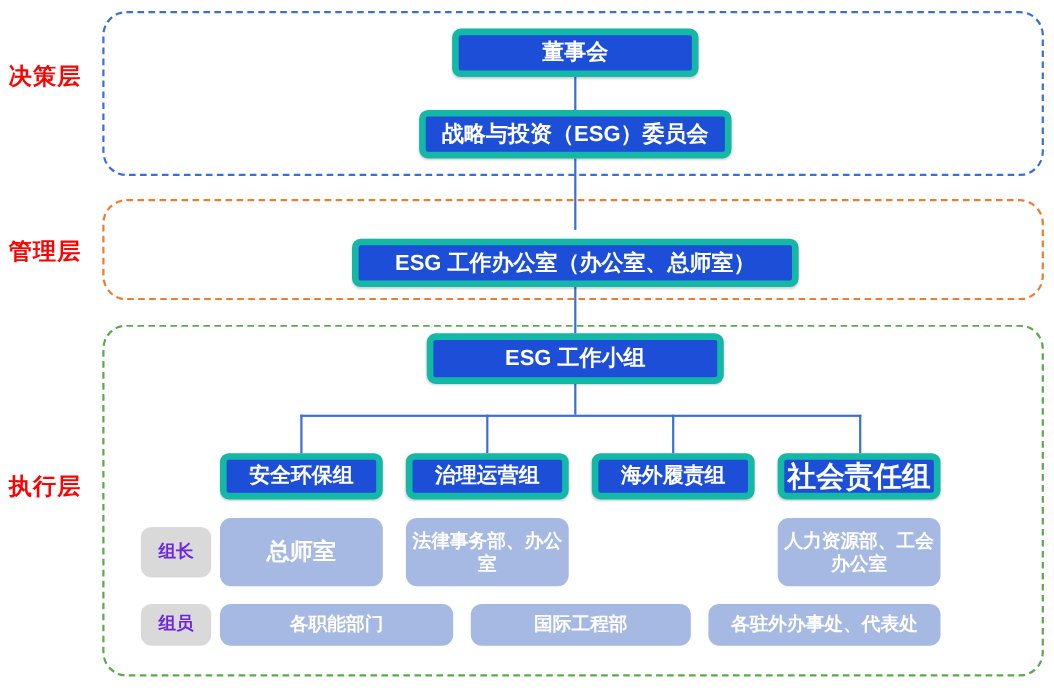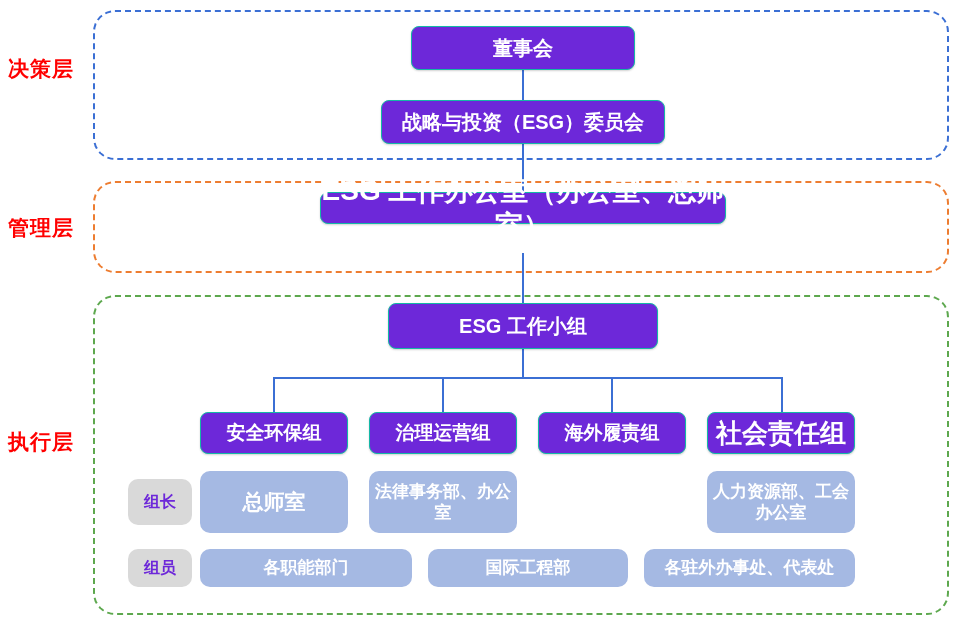--- a/index.html
+++ b/index.html
@@ -68,22 +68,22 @@
     display: flex;
     align-items: center;
     justify-content: center;
     text-align: center;
     color: #ffffff;
     border-radius: 8px;
     line-height: 1.25;
     font-family: "Liberation Sans", "DejaVu Sans", sans-serif;
   }
   .node-dark {
-    background: #6d28d9;
-    border: 1px solid #14b8a6;
+    background: #1d4ed8;
+    border: 6px solid #14b8a6;
     font-weight: bold;
     box-shadow: 0 1px 2px rgba(0,0,0,0.18);
   }
   .node-light {
     background: #A5B9E3;
     border: none;
     font-weight: bold;
     border-radius: 10px;
   }
   .node-gray {
@@ -91,21 +91,21 @@
     border: none;
     font-weight: bold;
     color: #6d28d9;
     border-radius: 10px;
     margin-left: 12px;
   }
 
   
   #n-board        { left: 411px; top: 26px;  width: 224px; height: 44px;  font-size: 20px; }
   #n-committee    { left: 381px; top: 100px; width: 284px; height: 44px;  font-size: 20px; }
-  #n-office       { left: 320px; top: 192px; width: 406px; height: 32px;  font-size: 28px; }
+  #n-office       { left: 320px; top: 217px; width: 406px; height: 44px;  font-size: 20px; }
   #n-workgroup    { left: 388px; top: 303px; width: 270px; height: 46px;  font-size: 20px; }
 
   #g-safety       { left: 200px; top: 412px; width: 148px; height: 42px;  font-size: 19px; }
   #g-governance   { left: 369px; top: 412px; width: 148px; height: 42px;  font-size: 19px; }
   #g-overseas     { left: 538px; top: 412px; width: 148px; height: 42px;  font-size: 19px; }
   #g-social       { left: 707px; top: 412px; width: 148px; height: 42px;  font-size: 26px; }
 
   #lead-label     { left: 116px; top: 479px; width: 64px;  height: 46px;  font-size: 16px; }
   #mem-label      { left: 116px; top: 549px; width: 64px;  height: 38px;  font-size: 16px; }
 

